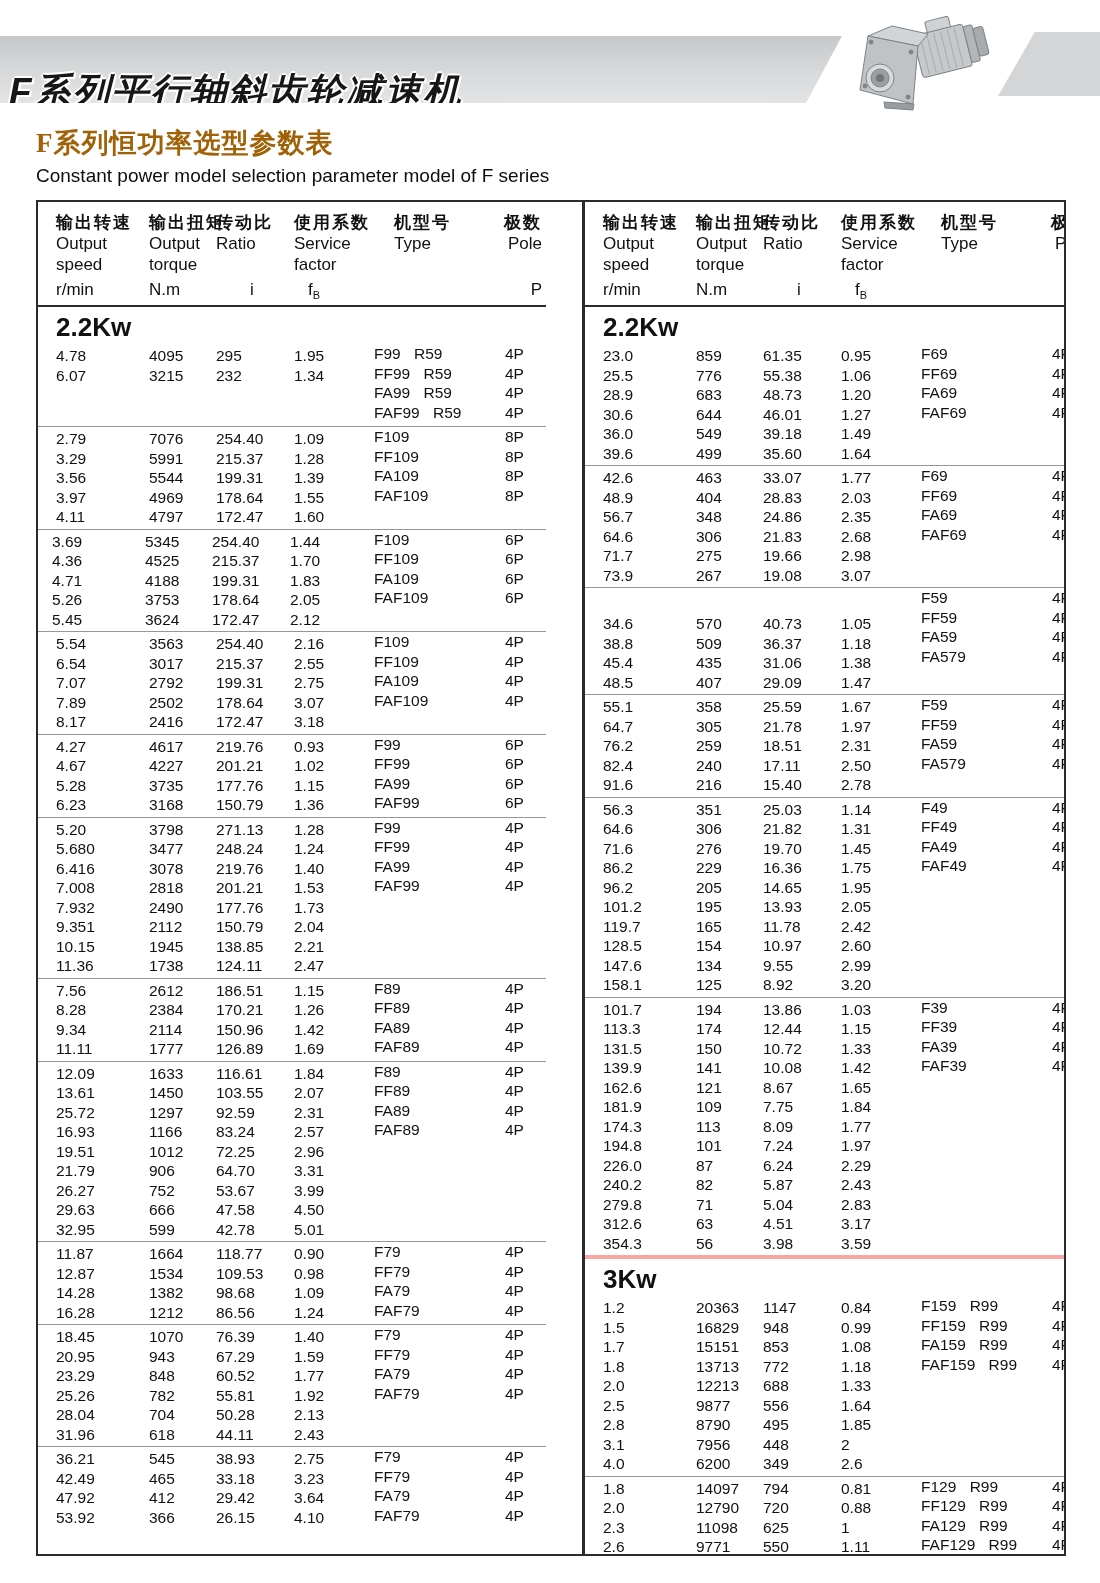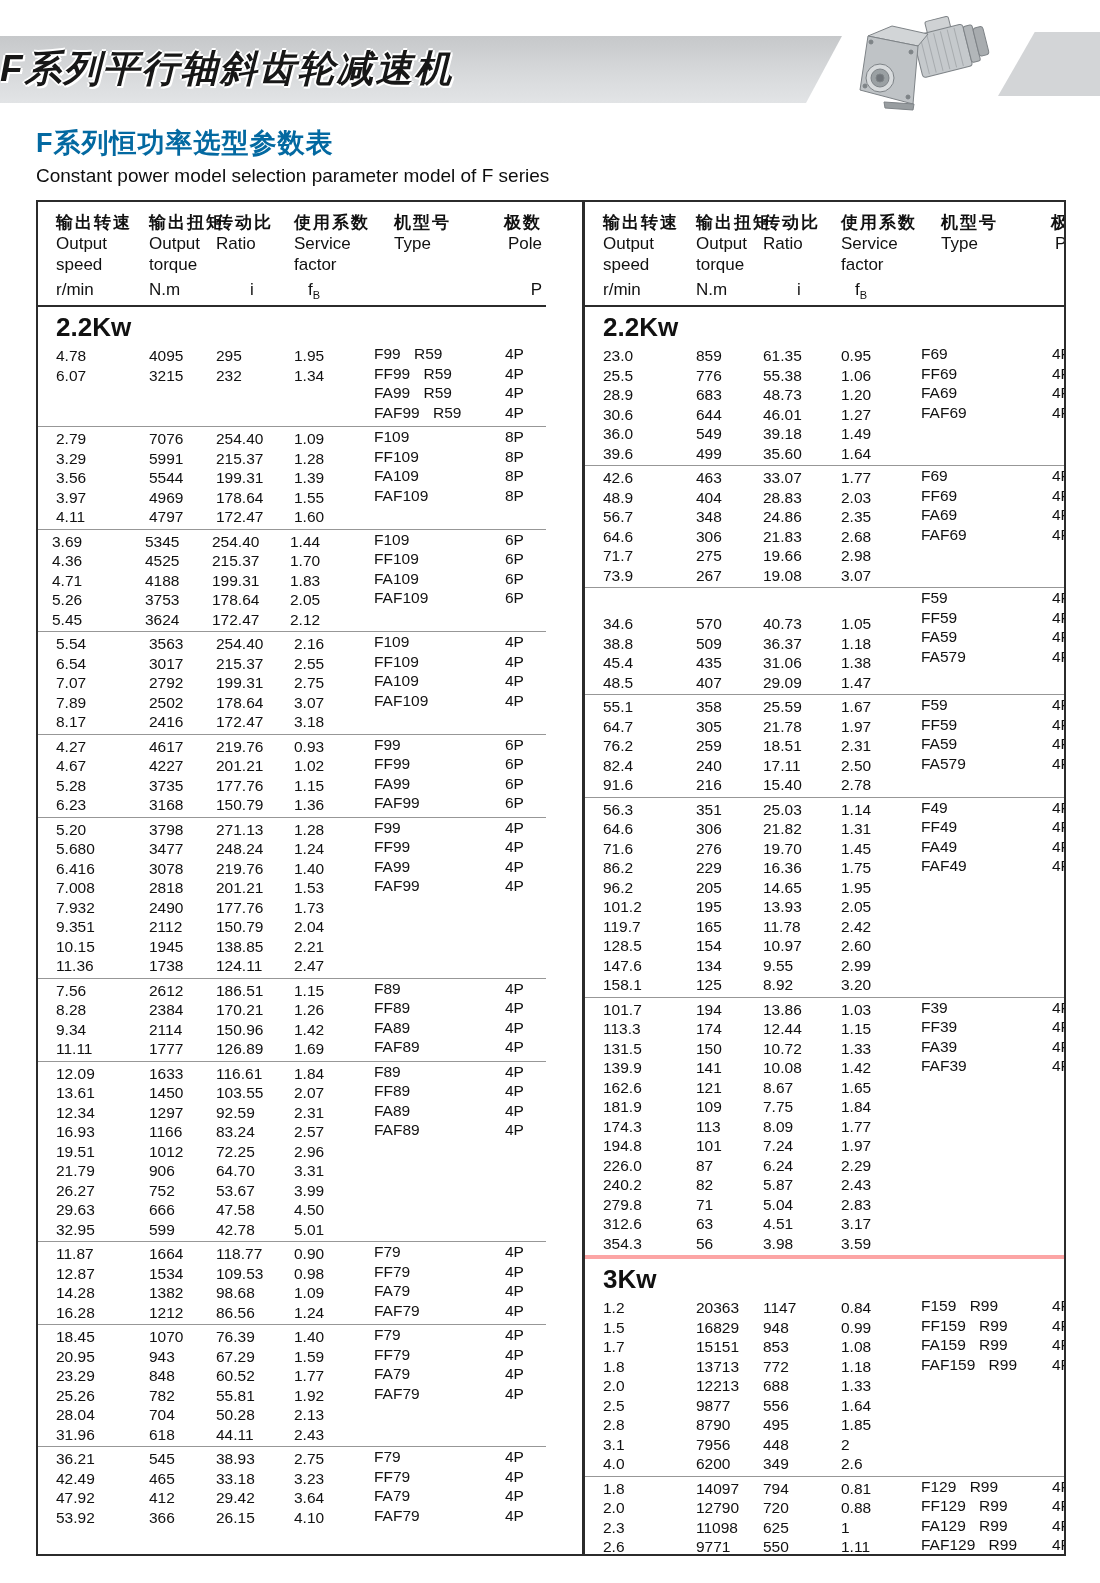--- a/index.html
+++ b/index.html
@@ -4,28 +4,28 @@
 <style>
   html,body{margin:0;padding:0;background:#fff;}
   body{width:1100px;height:1583px;position:relative;overflow:hidden;
        font-family:"Liberation Sans","DejaVu Sans",sans-serif;color:#111;}
   
   .banner-area{position:relative;height:121px;}
   .band{position:absolute;left:0;top:36px;width:842px;height:67px;
         background:linear-gradient(180deg,#c6c8ca 0%,#d7d9db 55%,#e2e4e6 100%);
         clip-path:polygon(0 0,100% 0,calc(100% - 36px) 100%,0 100%);}
   .band-title{font-style:italic;font-weight:bold;font-size:37px;line-height:66px;
-        letter-spacing:2px;color:#171717;white-space:nowrap;
-        text-shadow:-2px 0 0 #fff,2px 0 0 #fff,0 -2px 0 #fff,0 2px 0 #fff,2px 2px 0 #fff;}
+        padding-left:9px;letter-spacing:2px;color:#171717;white-space:nowrap;
+        text-shadow:-2px 0 0 #fff,2px 0 0 #fff,0 -2px 0 #fff,0 2px 0 #fff,2px 2px 0 #fff;margin-top:23px;}
   .deco{position:absolute;top:32px;right:0;width:102px;height:64px;background:#d3d5d7;
         clip-path:polygon(36% 0,100% 0,100% 100%,0 100%);}
   .motor{position:absolute;left:840px;top:2px;}
   
   .titles{margin:4px 0 13px 36px;}
-  .title-zh{font-size:27px;font-weight:bold;letter-spacing:1px;color:#0369a1;}
+  .title-zh{font-size:27px;font-weight:bold;letter-spacing:1px;color:#a16207;font-family:Liberation Serif, serif;}
   .title-en{font-size:19px;margin-top:4px;color:#0d0d0d;}
   
   .table-wrap{margin-left:36px;width:1026px;height:1352px;border:2px solid #2b2b2b;
         display:flex;overflow:hidden;background:#fff;gap:36px;}
   .half{width:508px;position:relative;flex:none;}
   .half.rhalf{flex:1;border-left:3px solid #2b2b2b;}
   .thead{display:grid;grid-template-columns:93px 67px 78px 80px 130px 1fr;
         padding:9px 8px 6px 18px;border-bottom:2px solid #2b2b2b;}
   .hzh{font-size:17px;font-weight:bold;height:23px;letter-spacing:2px;white-space:nowrap;}
   .hen{font-size:17px;height:21px;white-space:nowrap;}
@@ -420,21 +420,21 @@
         <div class="group">
           <div class="numrows" style="min-height: 175.5px;">
             <div class="ncell">12.09</div>
             <div class="ncell">1633</div>
             <div class="ncell">116.61</div>
             <div class="ncell">1.84</div>
             <div class="ncell">13.61</div>
             <div class="ncell">1450</div>
             <div class="ncell">103.55</div>
             <div class="ncell">2.07</div>
-            <div class="ncell">12.34</div>
+            <div class="ncell">25.72</div>
             <div class="ncell">1297</div>
             <div class="ncell">92.59</div>
             <div class="ncell">2.31</div>
             <div class="ncell">16.93</div>
             <div class="ncell">1166</div>
             <div class="ncell">83.24</div>
             <div class="ncell">2.57</div>
             <div class="ncell">19.51</div>
             <div class="ncell">1012</div>
             <div class="ncell">72.25</div>

